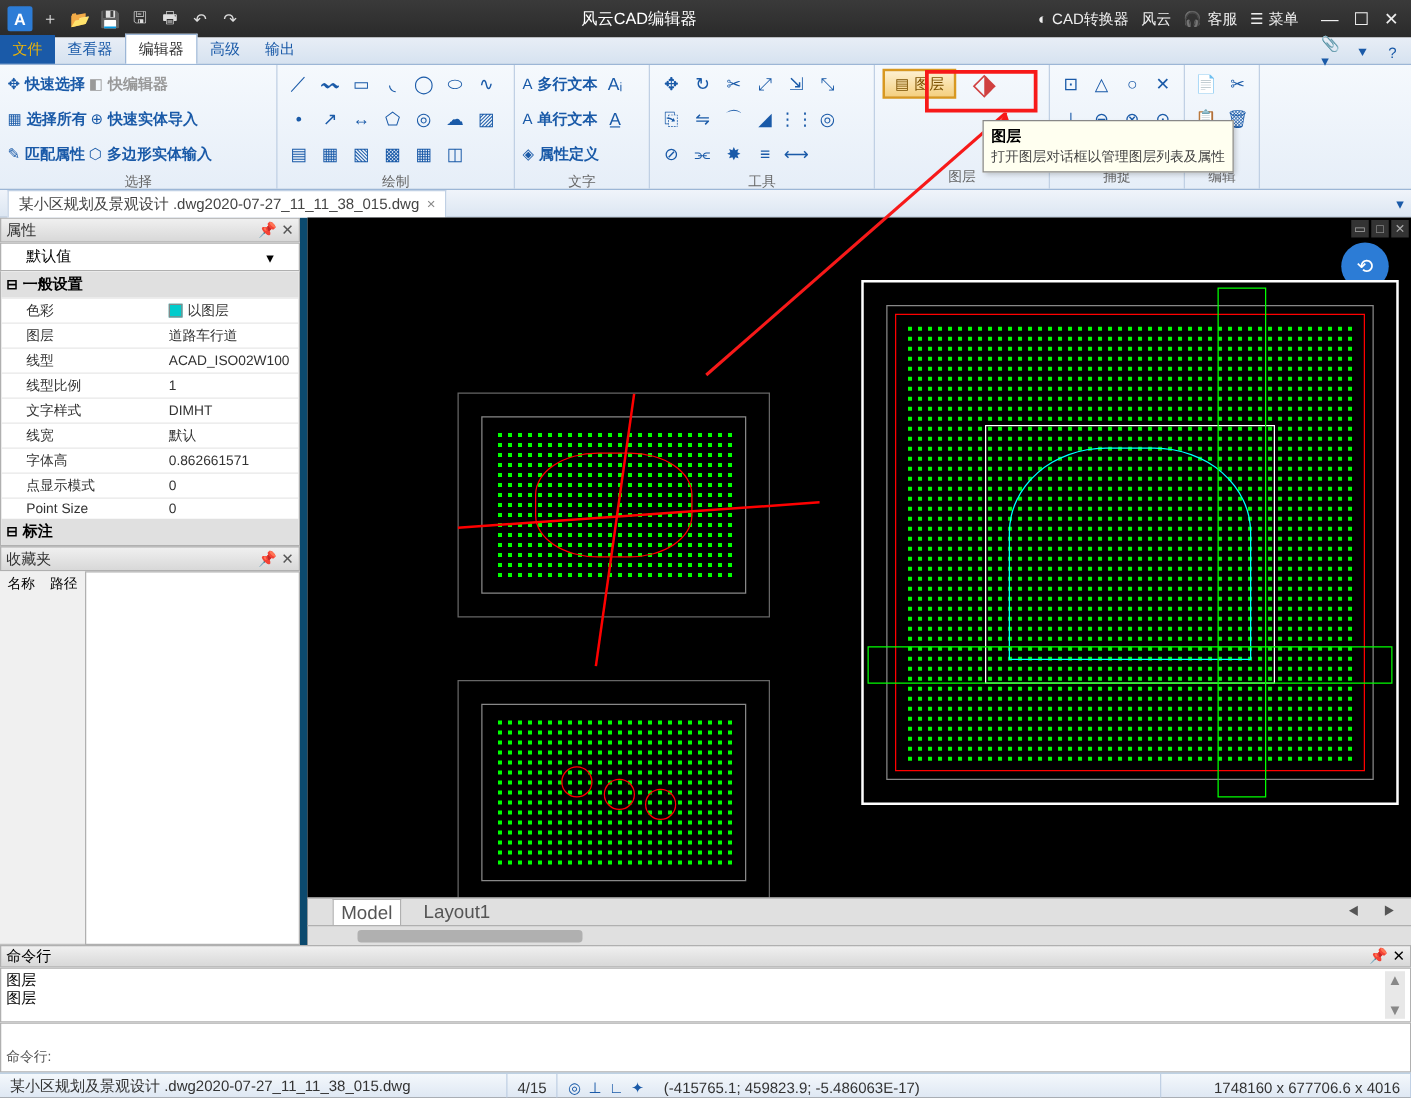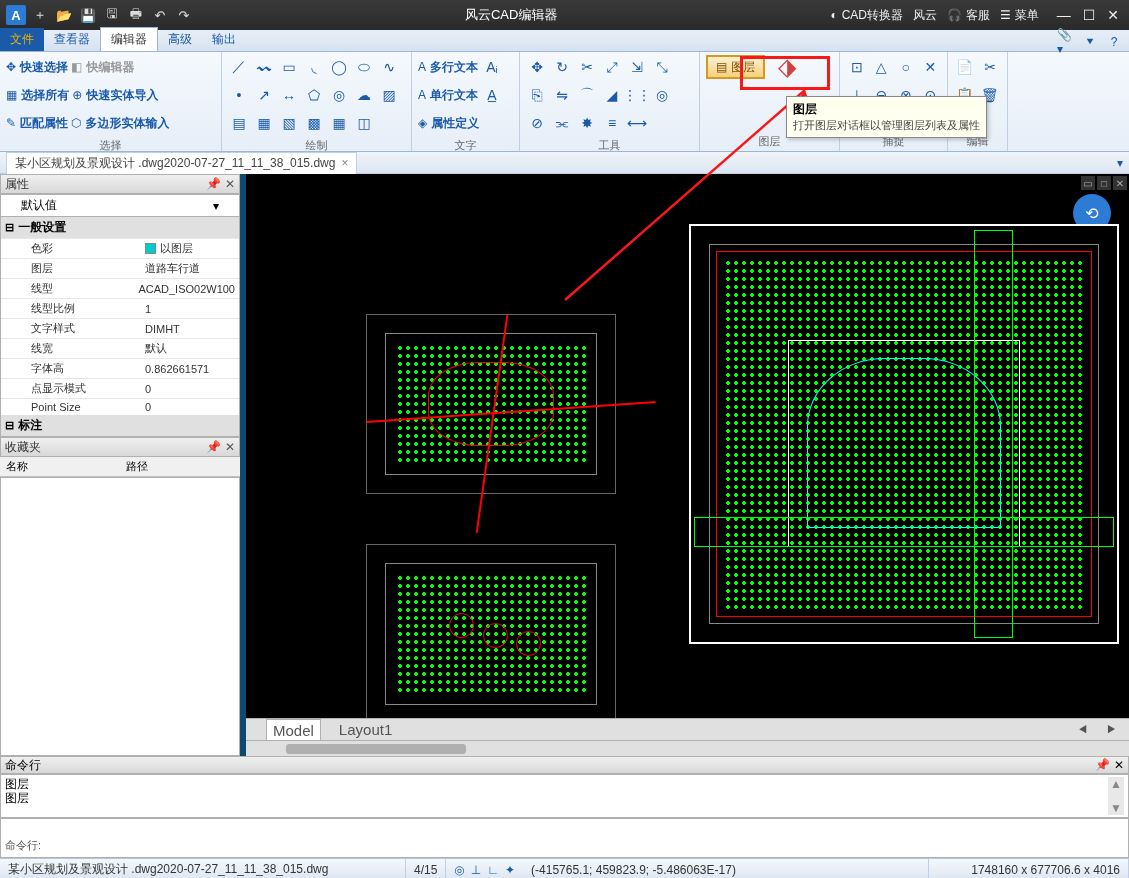--- a/index.html
+++ b/index.html
@@ -44,24 +44,24 @@
 
 .main { display:flex; height:582px; }
 .leftpanel { width:246px; background:#e8e8e8; display:flex; flex-direction:column; border-right:6px solid #0c4a6e; }
 .panelhdr { height:20px; background:linear-gradient(#f0f0f0,#d8d8d8); border:1px solid #b0b0b0; display:flex; align-items:center; padding:0 4px; font-size:11px; color:#333; }
 .panelhdr .pin { margin-left:auto; cursor:pointer; color:#555; }
 .dropdown { border:1px solid #b0b0b0; background:#fff; padding:2px 20px; display:flex; align-items:center; cursor:pointer; }
 .dropdown .dd { margin-left:auto; }
 .propgrid { flex:0 0 220px; overflow-y:auto; background:#fff; border:1px solid #b0b0b0; border-top:none; }
 .propgrid .phdr { background:#e0e0e0; padding:2px 4px; font-size:11px; font-weight:bold; display:flex; align-items:center; gap:4px; }
 .propgrid .prow { display:flex; border-top:1px solid #e8e8e8; }
-.propgrid .prow .pk { width:130px; padding:2px 4px 2px 20px; font-size:11px; color:#333;margin-left:10px; }
+.propgrid .prow .pk { width:130px; padding:2px 4px 2px 20px; font-size:11px; color:#333; }
 .propgrid .prow .pv { flex:1; padding:2px 4px; font-size:11px; color:#333; display:flex; align-items:center; gap:4px; }
 .swatch { width:11px; height:11px; background:#00cccc; border:1px solid #888; }
-.favorites { flex:1; display:flex; flex-direction:column; }
+.favorites { flex:1; display:flex; flex-direction:row; }
 .favhdr { display:flex; background:#f0f0f0; border-bottom:1px solid #c0c0c0; }
 .favhdr span { flex:1; padding:2px 6px; font-size:11px; }
 .favbody { flex:1; background:#fff; border:1px solid #b0b0b0; }
 
 
 .canvaswrap { flex:1; display:flex; flex-direction:column; background:#000; position:relative; }
 .canvas { flex:1; position:relative; overflow:hidden; }
 .draw { position:absolute; background:#000; border:1px solid #666; }
 .draw.big { right:10px; top:50px; width:430px; height:420px; border:2px solid #fff; }
 .draw.s1 { left:120px; top:140px; width:250px; height:180px; }

